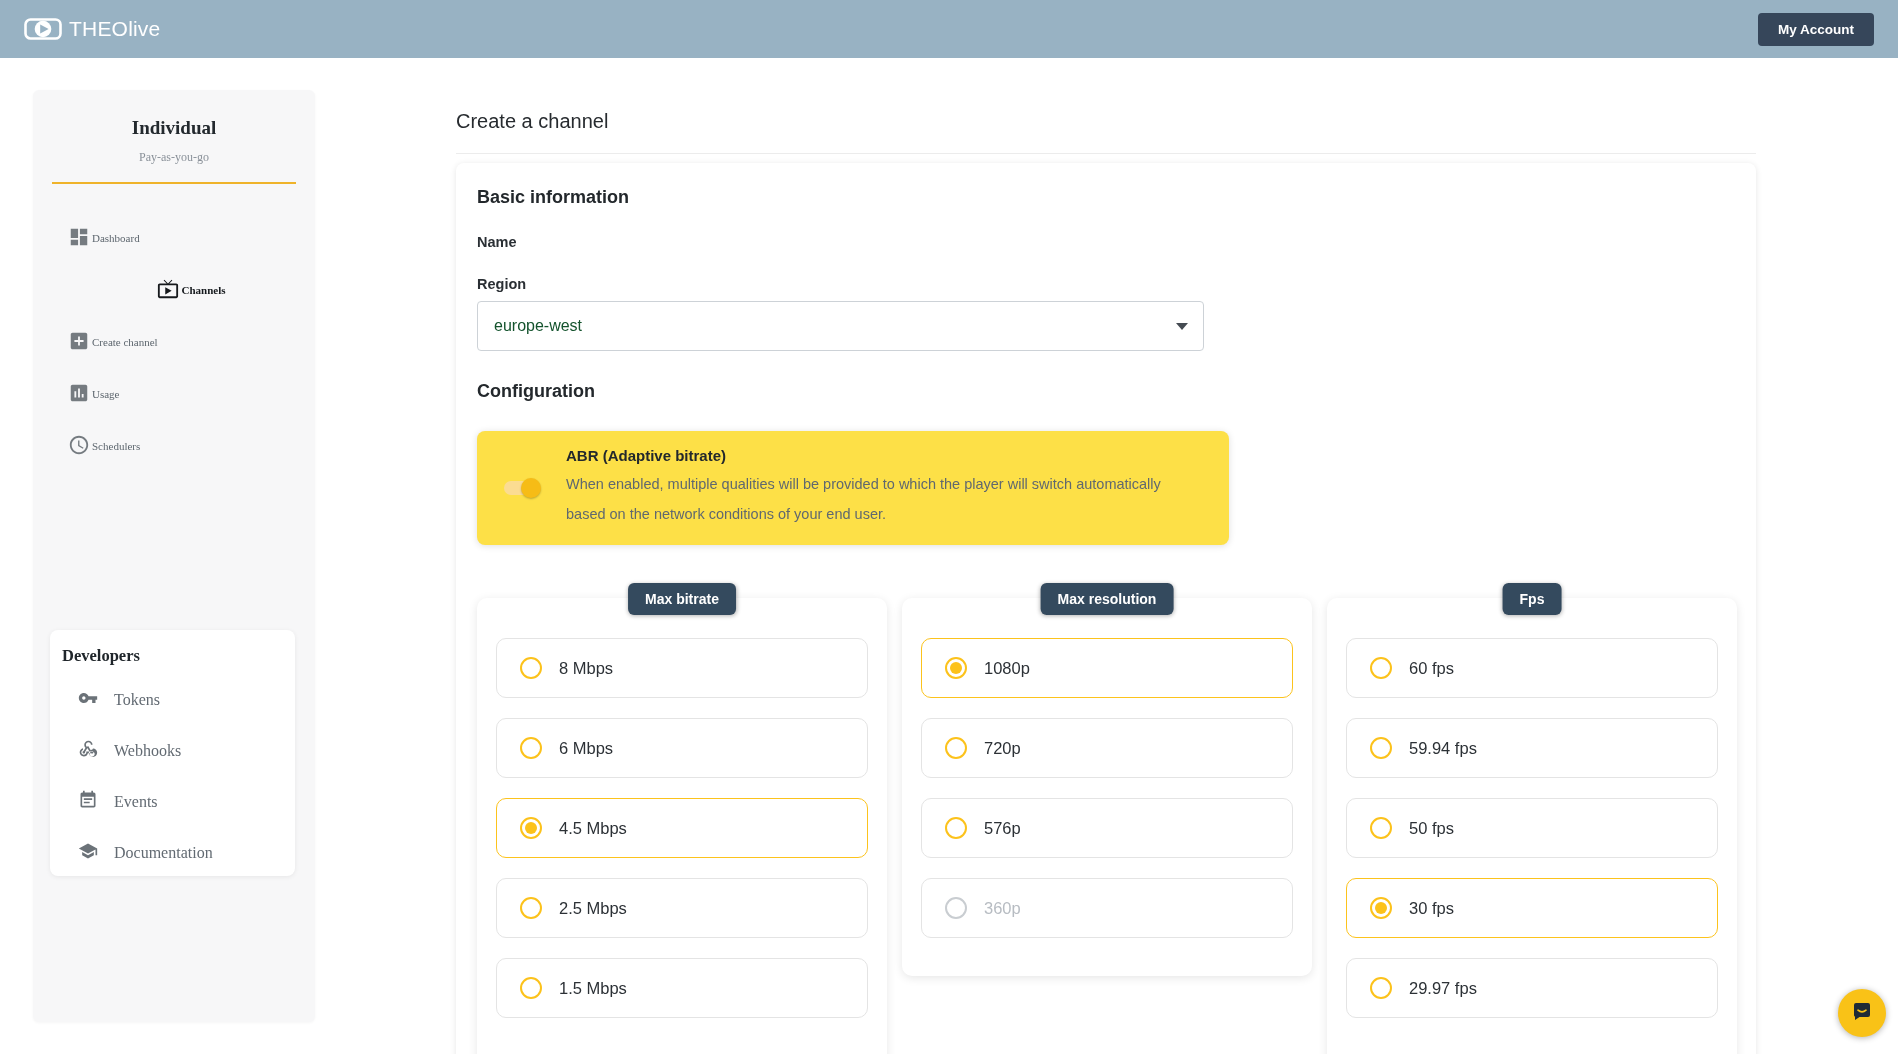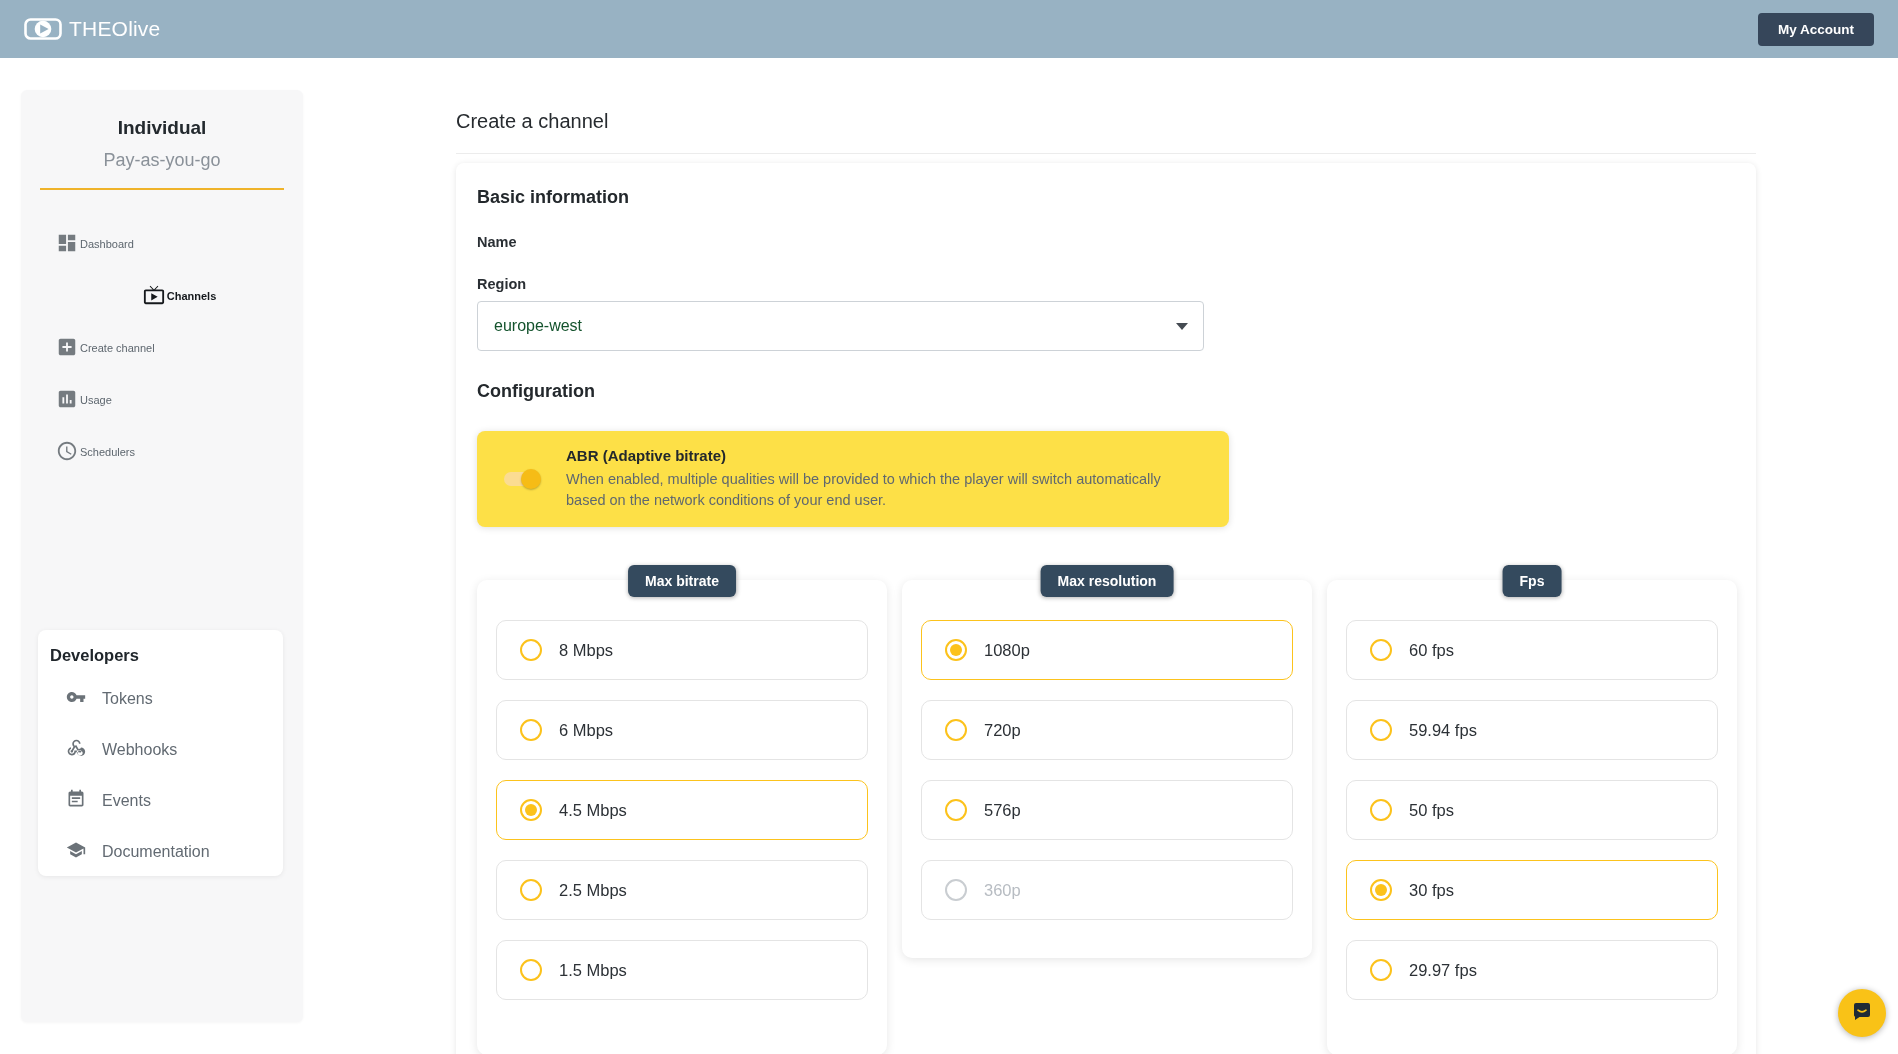--- a/index.html
+++ b/index.html
@@ -9,24 +9,24 @@
   
   .header{position:absolute;top:0;left:0;width:100%;height:58px;background:#98b2c3;
     display:flex;align-items:center;justify-content:space-between;box-sizing:border-box;padding:0 24px;}
   .brand{display:flex;align-items:center;gap:7px;color:#fff;}
   .brand svg{display:block;}
   .brand-text{font-size:21px;font-weight:500;letter-spacing:.2px;}
   .account-btn{background:#36465a;color:#fff;border:none;border-radius:4px;font-weight:700;
     font-size:13.5px;padding:9px 20px;cursor:pointer;font-family:inherit;}
 
   
-  .sidebar{position:absolute;left:21px;top:90px;width:282px;height:932px;background:#f7f7f8;
-    border-radius:6px;box-shadow:0 1px 3px rgba(0,0,0,.04);}
+  .sidebar{position:absolute;left:33px;top:90px;width:282px;height:932px;background:#f7f7f8;
+    border-radius:6px;box-shadow:0 1px 3px rgba(0,0,0,.04);font-family:Liberation Serif, serif;}
   .plan-name{margin-top:27px;text-align:center;font-size:19px;font-weight:700;color:#23292e;}
-  .plan-type{margin-top:11px;text-align:center;font-size:18px;color:#8a9199;}
+  .plan-type{margin-top:11px;text-align:center;font-size:12px;color:#8a9199;}
   .plan-divider{margin:17px 19px 0;border:none;border-top:2px solid #efb32a;}
   .nav{margin-top:28px;}
   .nav-item{height:52px;display:flex;align-items:center;padding-left:35px;gap:2px;
     font-size:11px;color:#5d666e;cursor:pointer;}
   .nav-item svg{flex:none;}
   .nav-item.active{color:#14181c;font-weight:700;justify-content:center;}
   .dev-card{position:absolute;left:17px;top:540px;width:245px;height:246px;background:#fff;
     border-radius:8px;box-shadow:0 1px 5px rgba(0,0,0,.07);box-sizing:border-box;}
   .dev-title{margin:16px 0 0 12px;font-size:16.5px;font-weight:700;color:#20262b;}
   .dev-list{margin-top:8px;}
@@ -49,21 +49,21 @@
   .caret{position:absolute;right:15px;top:50%;margin-top:-3px;width:0;height:0;
     border-left:6px solid transparent;border-right:6px solid transparent;border-top:7px solid #454b52;}
   .config-title{margin-top:30px;}
   .abr-card{margin-top:29px;width:752px;box-sizing:border-box;border-radius:8px;background:#fde047;
     box-shadow:0 1px 7px rgba(0,0,0,.13);display:flex;align-items:center;gap:25px;padding:16px 20px 16px 27px;}
   .toggle{position:relative;width:37px;height:20px;flex:none;cursor:pointer;}
   .toggle-track{position:absolute;left:0;top:3px;width:34px;height:14px;border-radius:7px;background:#fbdc92;}
   .toggle-thumb{position:absolute;right:0;top:0;width:20px;height:20px;border-radius:50%;
     background:#f6bc16;box-shadow:0 1px 2px rgba(0,0,0,.25);}
   .abr-title{font-size:15px;font-weight:700;color:#23282c;margin-bottom:5px;}
-  .abr-desc{font-size:14.5px;color:#60686f;line-height:21px;width:618px;}
+  .abr-desc{font-size:14.5px;color:#60686f;line-height:30px;width:618px;}
 
   
   .columns{display:flex;gap:15px;margin-top:53px;}
   .col{width:410px;background:#fff;border-radius:10px;box-shadow:0 2px 10px rgba(0,0,0,.10);
     position:relative;box-sizing:border-box;padding:40px 19px 0;}
   .col-bitrate,.col-fps{height:475px;}
   .col-resolution{height:378px;}
   .pill{position:absolute;top:-15px;left:50%;transform:translateX(-50%);background:#344a5e;color:#fff;
     font-size:14px;font-weight:700;padding:8px 17px;border-radius:6px;white-space:nowrap;
     box-shadow:0 1px 4px rgba(0,0,0,.30);}

